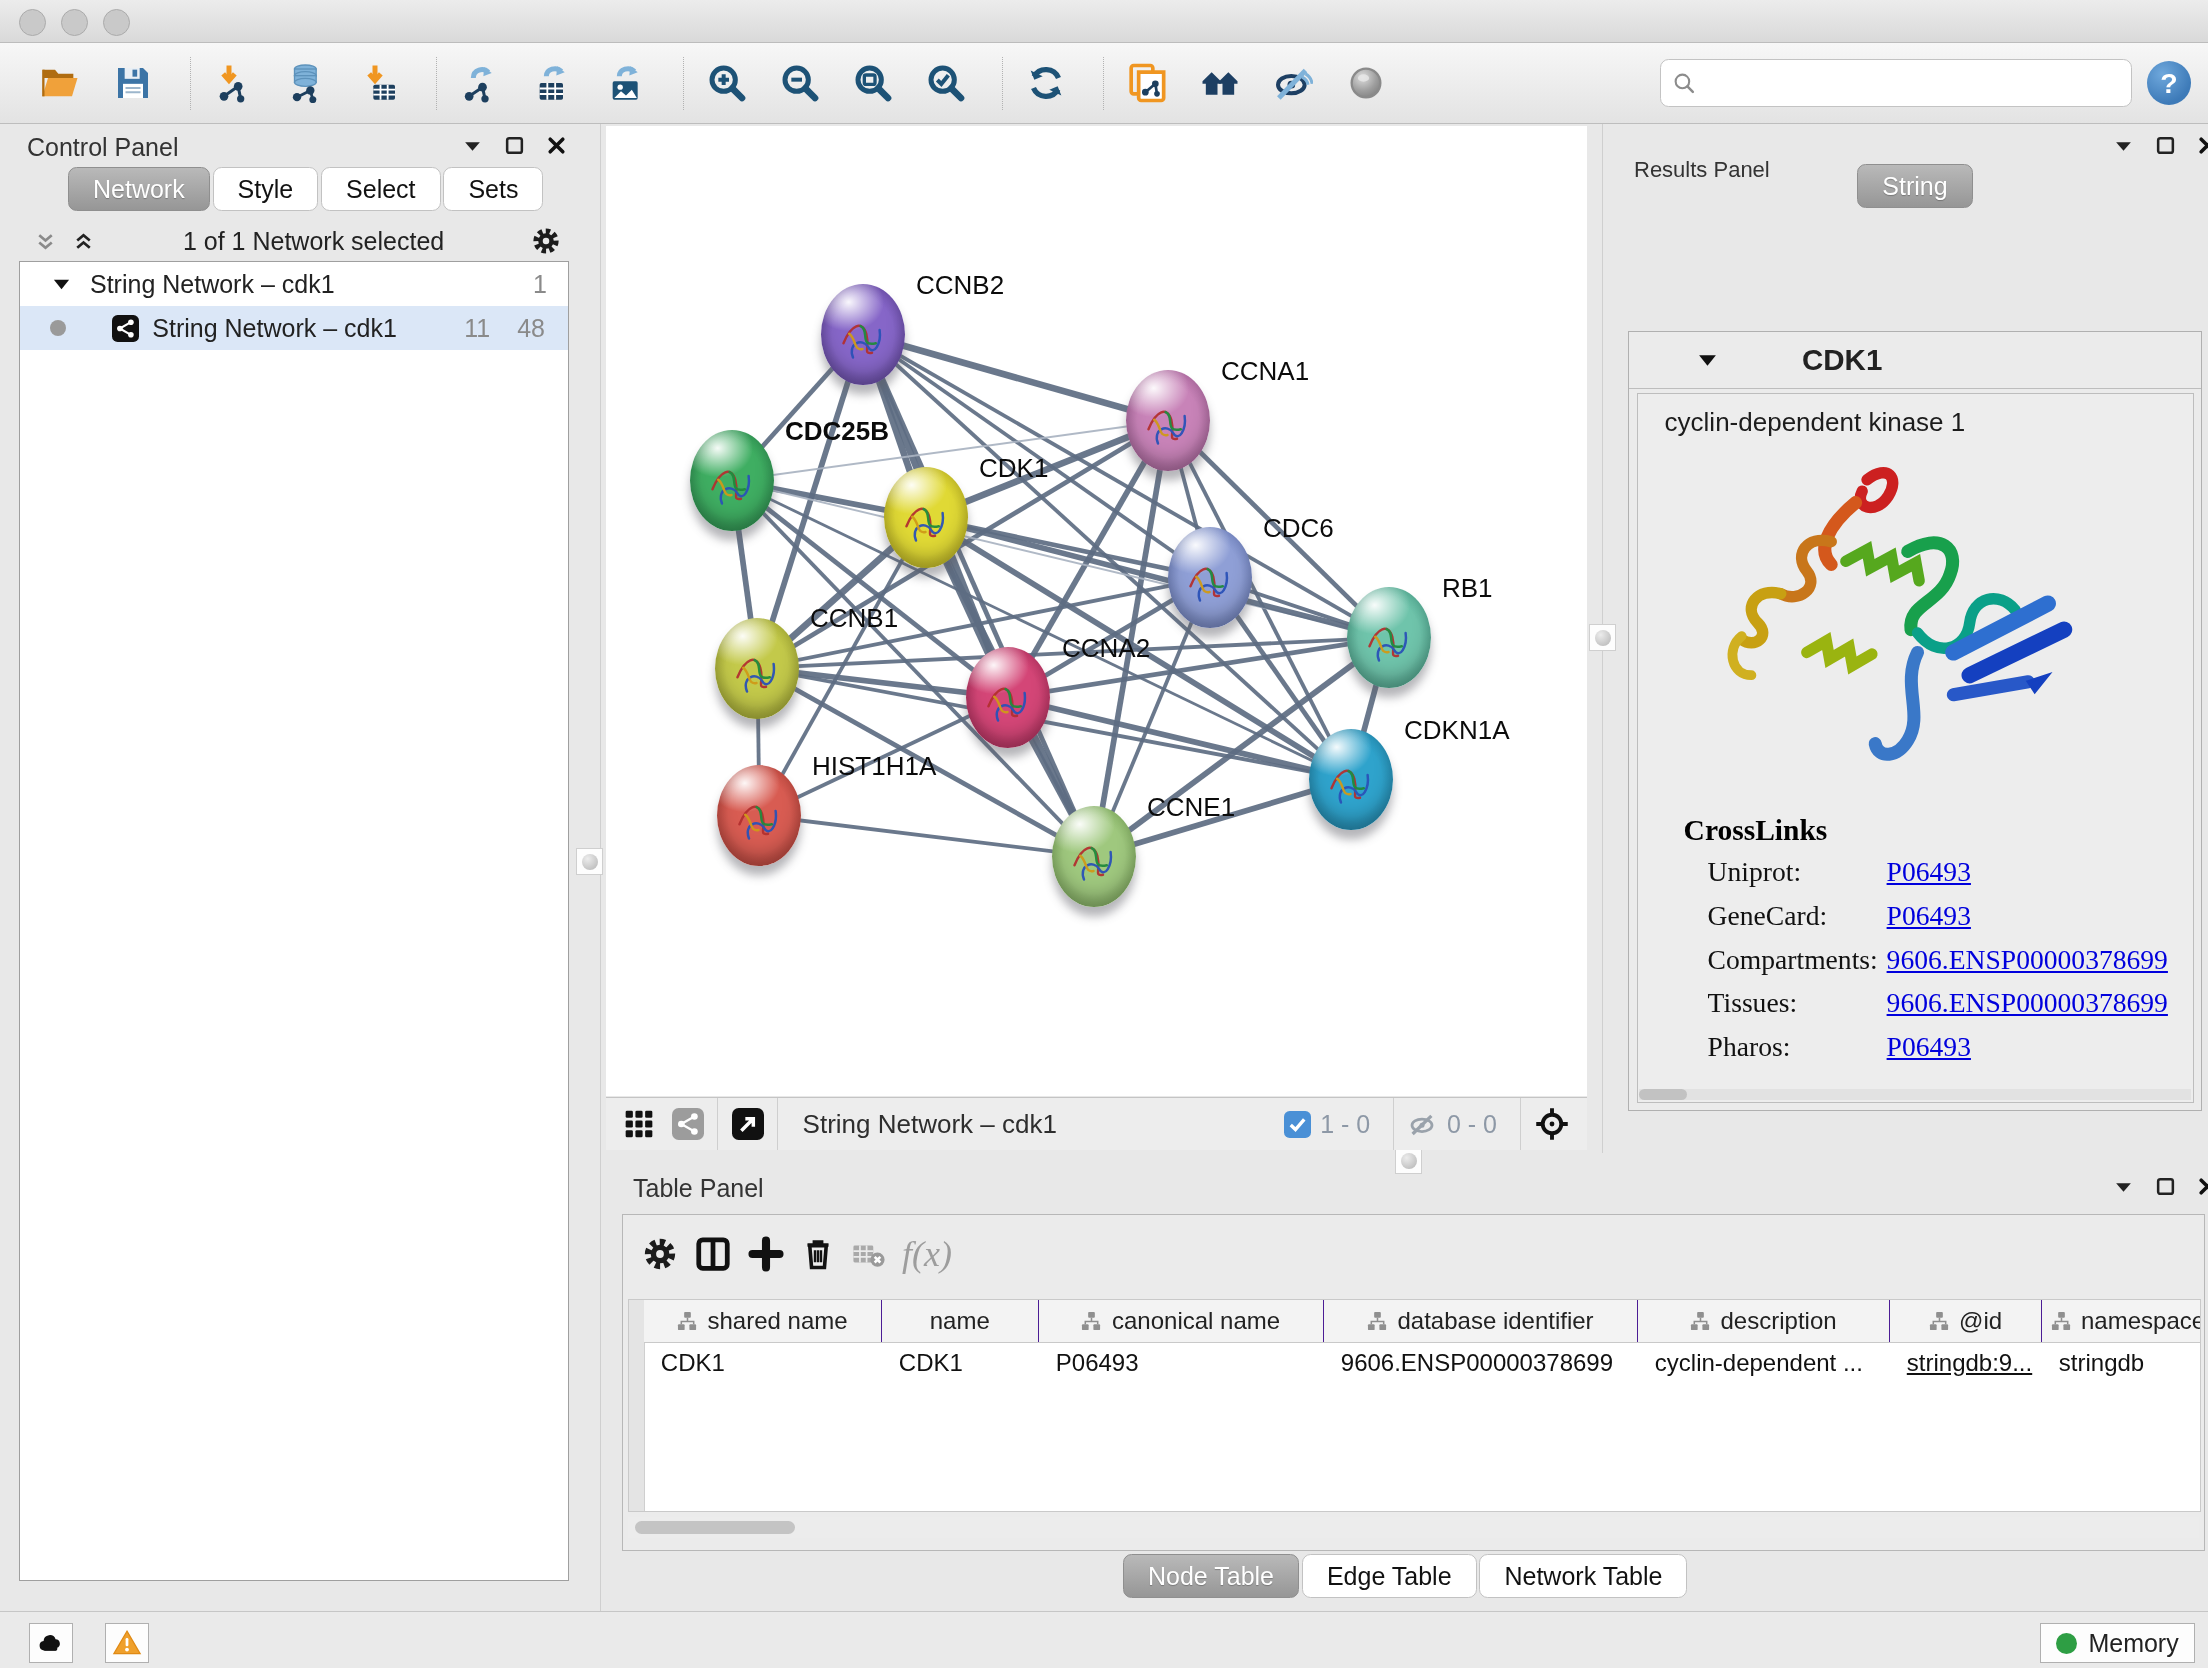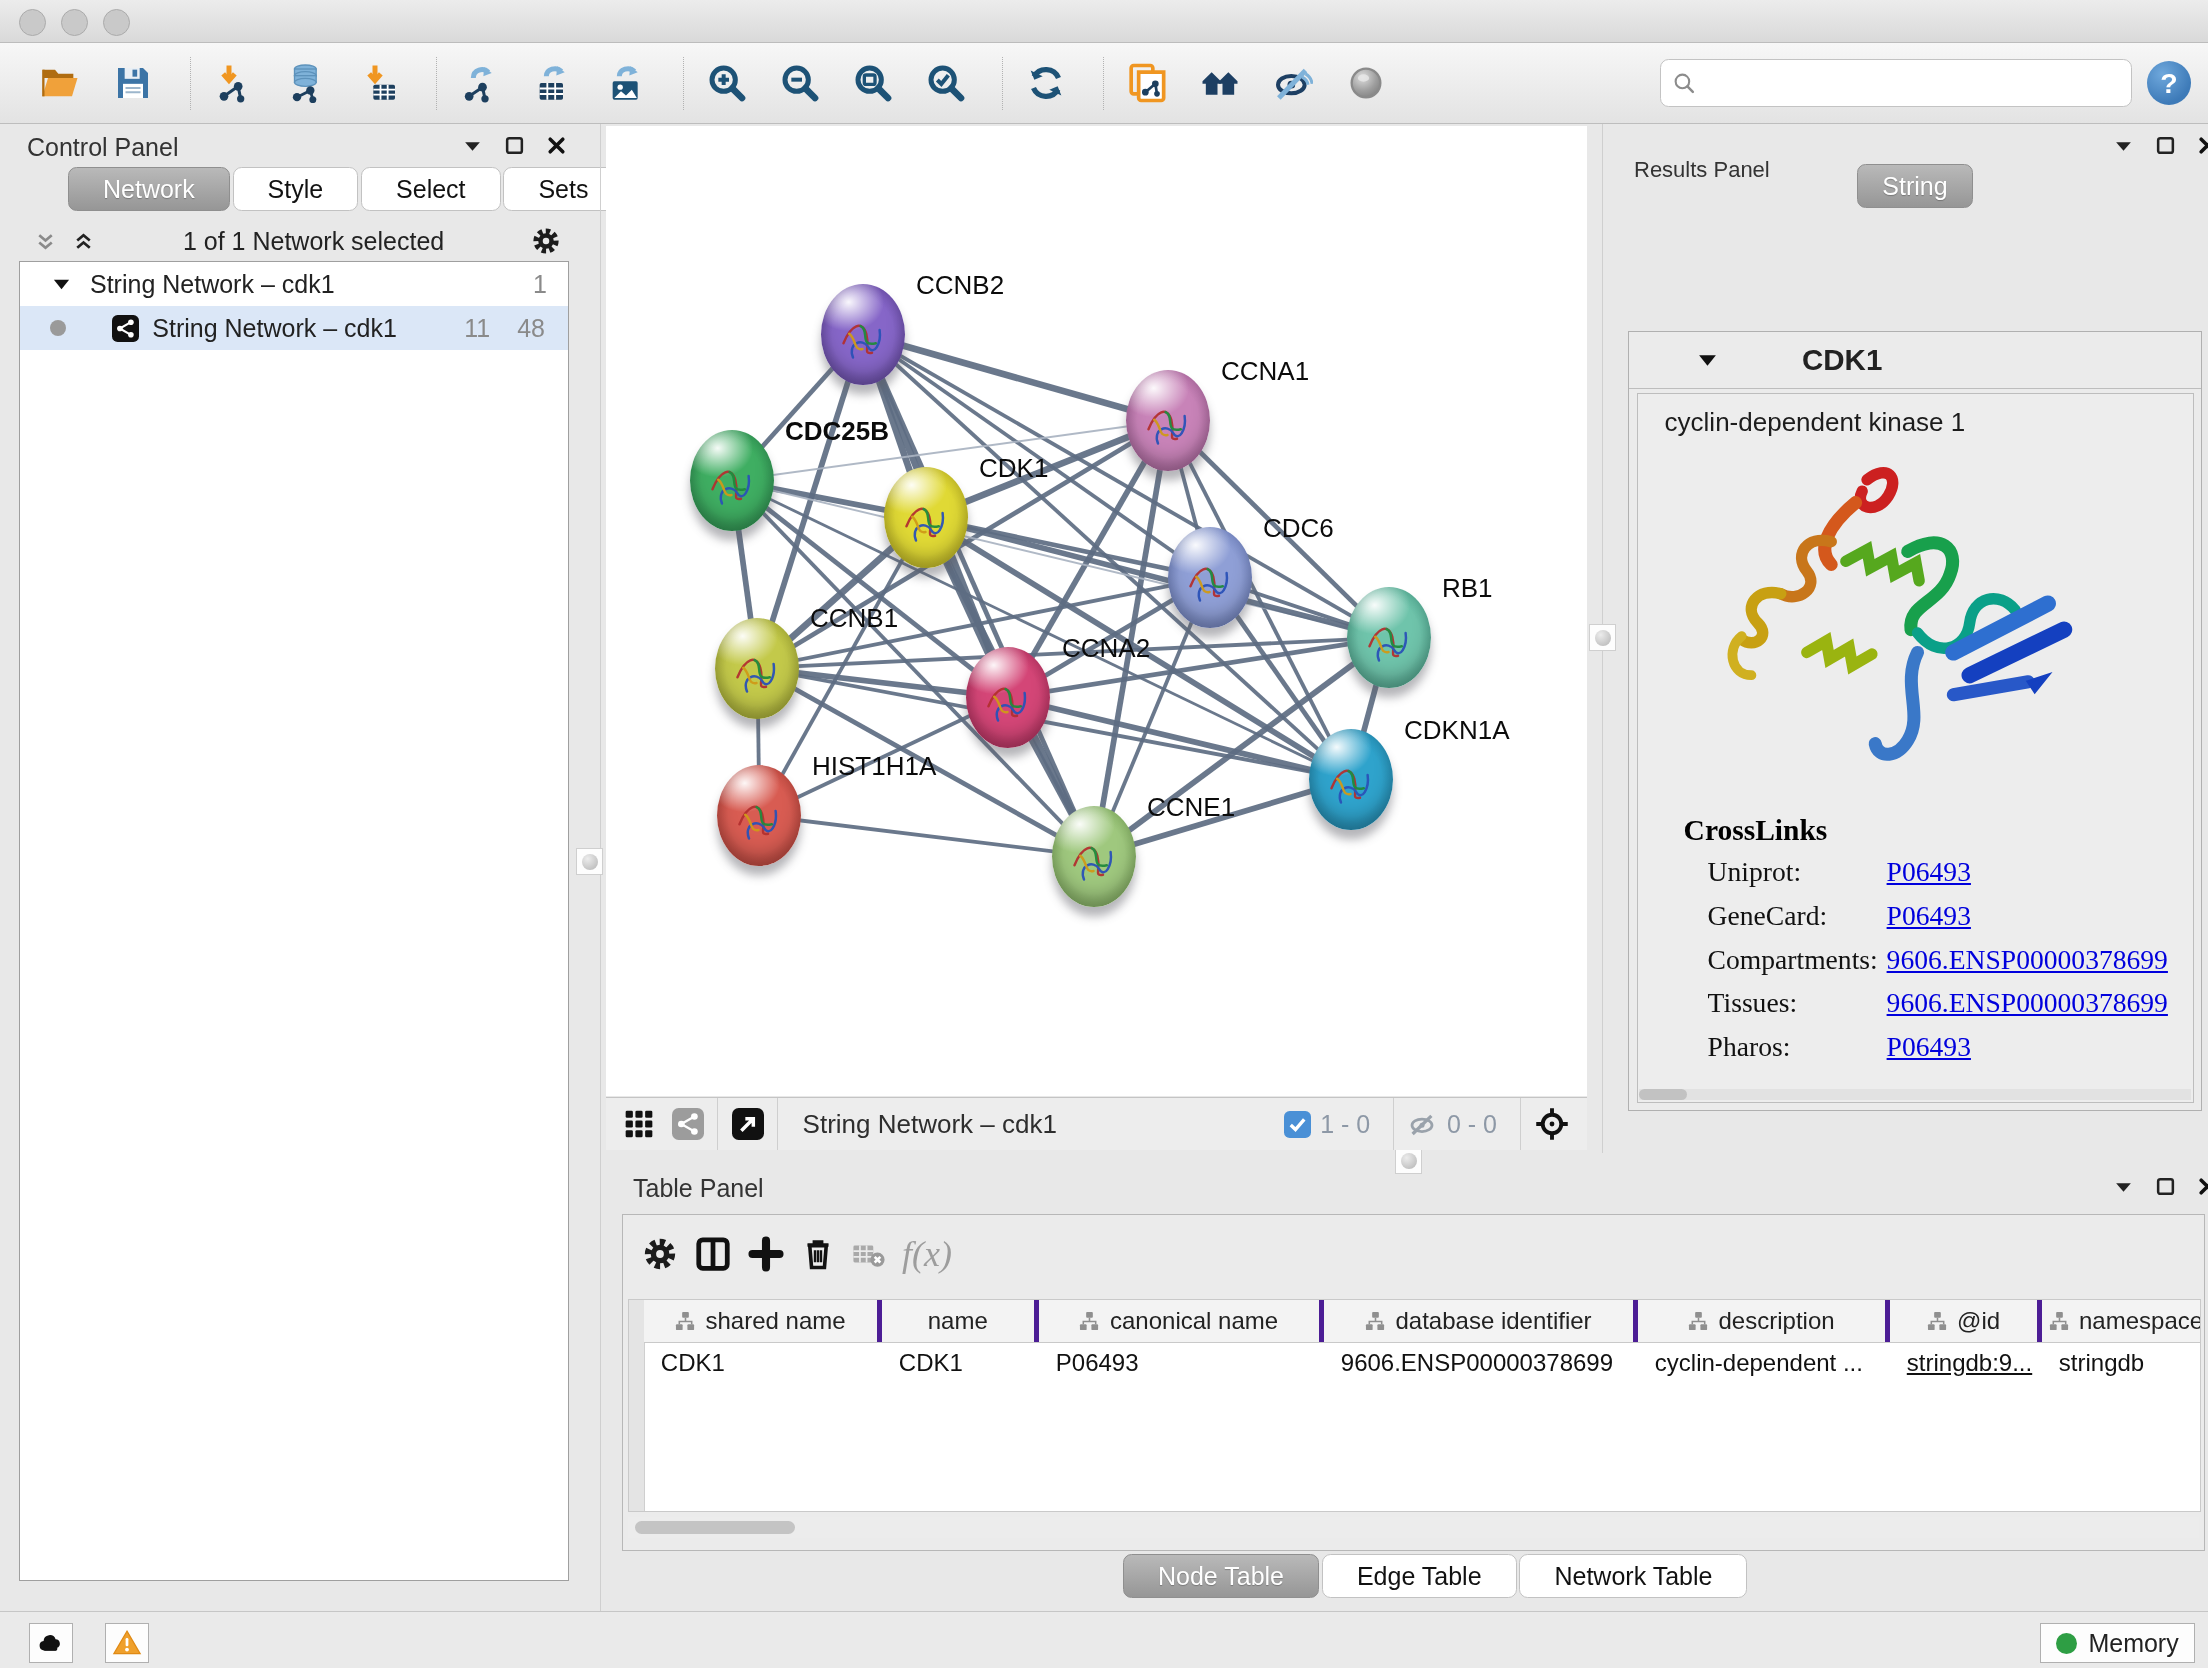--- a/index.html
+++ b/index.html
@@ -36,21 +36,21 @@
   .mini-ic{display:inline-flex;align-items:center;justify-content:center;}
 
   
   #cp-title{left:27px;top:133px;font-size:25px;color:#333;}
   .panel-ctrls{position:absolute;display:flex;gap:21px;align-items:center;}
   #cp-ctrls{left:462px;top:135px;}
   .tabrow{position:absolute;display:flex;gap:2.9px;}
   #cp-tabs{left:68px;top:167px;}
   .tab{height:44px;display:flex;align-items:center;justify-content:center;
     background:#fff;border:1px solid #c2c2c2;border-radius:8.6px;font-size:25px;
-    padding:0 34px;box-sizing:border-box;color:#111;}
+    padding:0 24px;box-sizing:border-box;color:#111;}
   .tab.active{background:linear-gradient(#b9b9b9,#969696);color:#fff;border-color:#8f8f8f;
     text-shadow:0 1px 1px rgba(0,0,0,.25);}
   #tree-header{left:23px;top:224px;width:546px;height:34px;display:flex;align-items:center;}
   #tree-summary{flex:1;text-align:center;font-size:25px;color:#222;}
   #net-list{left:19px;top:261px;width:550px;height:1320px;background:#fff;
     border:1.9px solid #9f9f9f;box-sizing:border-box;}
   .tree-row{height:44px;display:flex;align-items:center;font-size:25px;}
   .tree-row .count{color:#8a8a8a;}
   #tree-row-child{background:#dbe7f7;}
 
@@ -108,21 +108,21 @@
     border:1px solid #b7b7b7;box-sizing:border-box;}
   #tp-toolbar{position:absolute;left:19px;top:9.5px;height:59px;display:flex;align-items:center;gap:16px;}
   #fx-label{font-family:"Liberation Serif",serif;font-style:italic;font-size:36px;color:#9d9d9d;}
   #tbl{position:absolute;left:4.8px;top:84px;width:1571px;height:211px;background:#fff;
     border:1px solid #c9c9c9;overflow:hidden;}
   #tbl-gutter{position:absolute;left:0;top:0;width:15px;height:100%;background:#e4e4e4;
     border-right:1px solid #cfcfcf;}
   #tbl-head{position:absolute;left:15px;top:0;height:42px;display:flex;
     background:#f3f3f3;border-bottom:1px solid #c9c9c9;}
   .th{display:flex;align-items:center;justify-content:center;gap:9.5px;font-size:24px;color:#222;
-    border-right:5px solid #4c1d95;box-sizing:border-box;flex:0 0 auto;overflow:hidden;white-space:nowrap;}
+    border-right:1px solid #4c1d95;box-sizing:border-box;flex:0 0 auto;overflow:hidden;white-space:nowrap;}
   #tbl-row{position:absolute;left:15px;top:42px;height:42px;display:flex;}
   .td{display:flex;align-items:center;font-size:24px;color:#111;padding-left:17px;
     box-sizing:border-box;flex:0 0 auto;overflow:hidden;white-space:nowrap;}
   #tp-scroll{position:absolute;left:4.8px;top:302px;width:1571px;height:21px;background:#ececec;}
   #tp-scroll i{position:absolute;left:7.6px;top:3.8px;width:160px;height:13.3px;background:#c4c4c4;border-radius:6.7px;}
   #tp-tabs{left:1123px;top:1554px;}
 
   
   #statusbar{left:0;top:1611px;width:2208px;height:57px;background:#eaeaea;
     border-top:1px solid #c6c6c6;}

